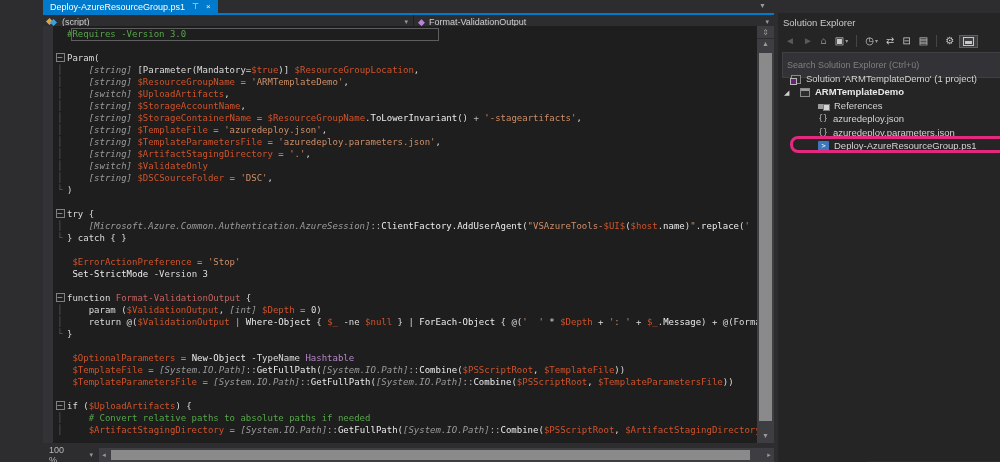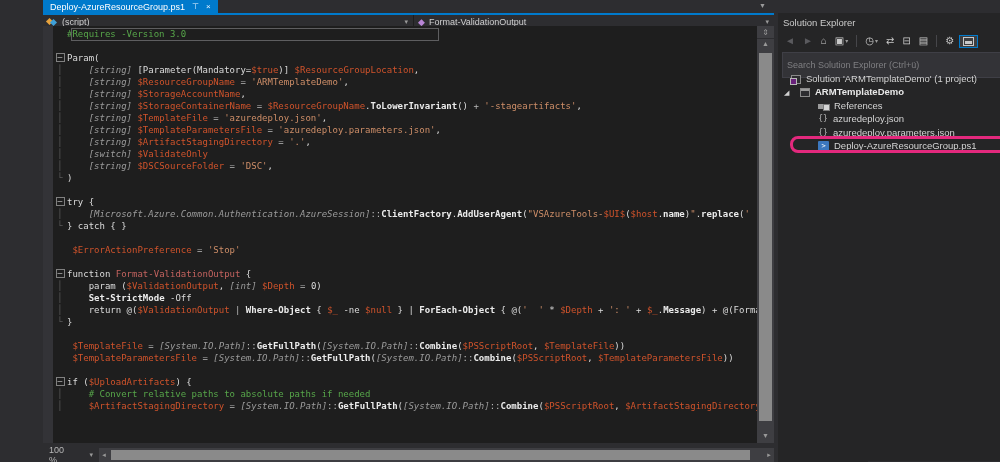--- a/index.html
+++ b/index.html
@@ -31,21 +31,21 @@
                 font-family:"DejaVu Sans Mono","Liberation Mono",monospace; font-size:9px; }
   .code-line { height:12px; line-height:12px; white-space:pre; }
   .fold { display:inline-block; width:14px; text-align:center; color:#5A5A5A; font-size:9px; }
   .foldbox { display:inline-block; width:9px; height:9px; line-height:7px; border:1px solid #808080; color:#C8C8C8; font-size:8px; text-align:center; vertical-align:1px; background:#1E1E1E; }
   .tk-p { color:#DCDCDC; }
   .tk-c { color:#57A64A; }
   .tk-v { color:#D0532B; }
   .tk-s { color:#CE8E68; }
   .tk-t { color:#9B9B9B;font-style:italic; }
   .tk-o { color:#B8B8B8; }
-  .tk-m { color:#EBEBEB; font-weight:bold; }
+  .tk-m { color:#EBEBEB; font-weight:normal; }
   .tk-fn { color:#C4635F; }
   .tk-ty { color:#B586C9; }
   .requires-box { position:absolute; left:28px; top:2px; width:368px; height:13px; border:1px solid #5E5E60; pointer-events:none; }
 
   .vscroll { position:absolute; right:0; top:0; width:17px; height:100%; background:#3E3E42; }
   .vscroll .split-btn { height:13px; border-bottom:1px solid #2D2D30; color:#9A9A9A; font-size:8px; text-align:center; line-height:13px; background:#3E3E42; }
   .vscroll .arr { color:#999999; font-size:7px; text-align:center; height:10px; line-height:10px; }
   .vscroll .thumb { position:absolute; left:2px; right:2px; top:27px; height:368px; background:#8A8A8A; }
   .vscroll .arr.down { position:absolute; bottom:2px; left:0; right:0; }
 
@@ -132,41 +132,43 @@
     </div>
 
     <div class="code-area">
       <div class="indicator-margin"></div>
       <div class="code-lines">
           <div class="code-line"><span class="fold"></span><span class="tk-c">#Requires -Version 3.0</span></div>
           <div class="code-line"><span class="fold"></span></div>
           <div class="code-line"><span class="fold"><span class="foldbox">–</span></span><span class="tk-p">Param(</span></div>
           <div class="code-line"><span class="fold">│</span><span class="tk-t">    [string] </span><span class="tk-p">[Parameter(Mandatory=</span><span class="tk-v">$true</span><span class="tk-p">)] </span><span class="tk-v">$ResourceGroupLocation</span><span class="tk-p">,</span></div>
           <div class="code-line"><span class="fold">│</span><span class="tk-t">    [string] </span><span class="tk-v">$ResourceGroupName</span><span class="tk-o"> = </span><span class="tk-s">'ARMTemplateDemo'</span><span class="tk-p">,</span></div>
+          <div class="code-line"><span class="fold">│</span><span class="tk-t">    [switch] </span><span class="tk-v">$UploadArtifacts</span><span class="tk-p">,</span></div>
           <div class="code-line"><span class="fold">│</span><span class="tk-t">    [string] </span><span class="tk-v">$StorageAccountName</span><span class="tk-p">,</span></div>
           <div class="code-line"><span class="fold">│</span><span class="tk-t">    [string] </span><span class="tk-v">$StorageContainerName</span><span class="tk-o"> = </span><span class="tk-v">$ResourceGroupName</span><span class="tk-p">.</span><span class="tk-m">ToLowerInvariant</span><span class="tk-p">() </span><span class="tk-o">+ </span><span class="tk-s">'-stageartifacts'</span><span class="tk-p">,</span></div>
           <div class="code-line"><span class="fold">│</span><span class="tk-t">    [string] </span><span class="tk-v">$TemplateFile</span><span class="tk-o"> = </span><span class="tk-s">'azuredeploy.json'</span><span class="tk-p">,</span></div>
           <div class="code-line"><span class="fold">│</span><span class="tk-t">    [string] </span><span class="tk-v">$TemplateParametersFile</span><span class="tk-o"> = </span><span class="tk-s">'azuredeploy.parameters.json'</span><span class="tk-p">,</span></div>
           <div class="code-line"><span class="fold">│</span><span class="tk-t">    [string] </span><span class="tk-v">$ArtifactStagingDirectory</span><span class="tk-o"> = </span><span class="tk-s">'.'</span><span class="tk-p">,</span></div>
           <div class="code-line"><span class="fold">│</span><span class="tk-t">    [switch] </span><span class="tk-v">$ValidateOnly</span></div>
           <div class="code-line"><span class="fold">│</span><span class="tk-t">    [string] </span><span class="tk-v">$DSCSourceFolder</span><span class="tk-o"> = </span><span class="tk-s">'DSC'</span><span class="tk-p">,</span></div>
           <div class="code-line"><span class="fold">└</span><span class="tk-p">)</span></div>
           <div class="code-line"><span class="fold"></span></div>
           <div class="code-line"><span class="fold"><span class="foldbox">–</span></span><span class="tk-p">try {</span></div>
           <div class="code-line"><span class="fold">│</span><span class="tk-t">    [Microsoft.Azure.Common.Authentication.AzureSession]</span><span class="tk-o">::</span><span class="tk-m">ClientFactory</span><span class="tk-p">.</span><span class="tk-m">AddUserAgent</span><span class="tk-p">(</span><span class="tk-s">"VSAzureTools-</span><span class="tk-v">$UI$</span><span class="tk-p">(</span><span class="tk-v">$host</span><span class="tk-p">.</span><span class="tk-m">name</span><span class="tk-p">)</span><span class="tk-s">"</span><span class="tk-p">.</span><span class="tk-m">replace</span><span class="tk-p">(</span><span class="tk-s">' '</span></div>
           <div class="code-line"><span class="fold">└</span><span class="tk-p">} catch { }</span></div>
           <div class="code-line"><span class="fold"></span></div>
           <div class="code-line"><span class="fold"></span><span class="tk-v"> $ErrorActionPreference</span><span class="tk-o"> = </span><span class="tk-s">'Stop'</span></div>
+          <div class="code-line"><span class="fold"></span><span class="tk-p"> </span><span class="tk-m">Set-StrictMode</span><span class="tk-p"> -Version 3</span></div>
           <div class="code-line"><span class="fold"></span></div>
           <div class="code-line"><span class="fold"><span class="foldbox">–</span></span><span class="tk-p">function </span><span class="tk-fn">Format-ValidationOutput</span><span class="tk-p"> {</span></div>
           <div class="code-line"><span class="fold">│</span><span class="tk-p">    param (</span><span class="tk-v">$ValidationOutput</span><span class="tk-p">, </span><span class="tk-t">[int] </span><span class="tk-v">$Depth</span><span class="tk-o"> = </span><span class="tk-p">0)</span></div>
-          <div class="code-line"><span class="fold">│</span><span class="tk-p">    </span><span class="tk-m">Set-StrictMode</span><span class="tk-p"> -Off</span></div>
           <div class="code-line"><span class="fold">│</span><span class="tk-p">    return @(</span><span class="tk-v">$ValidationOutput</span><span class="tk-o"> | </span><span class="tk-m">Where-Object</span><span class="tk-p"> { </span><span class="tk-v">$_</span><span class="tk-p"> -ne </span><span class="tk-v">$null</span><span class="tk-p"> } | </span><span class="tk-m">ForEach-Object</span><span class="tk-p"> { @(</span><span class="tk-s">'  '</span><span class="tk-p"> * </span><span class="tk-v">$Depth</span><span class="tk-p"> + </span><span class="tk-s">': '</span><span class="tk-p"> + </span><span class="tk-v">$_</span><span class="tk-p">.</span><span class="tk-m">Message</span><span class="tk-p">) + @(Format-ValidationOutput @(</span></div>
           <div class="code-line"><span class="fold">└</span><span class="tk-p">}</span></div>
           <div class="code-line"><span class="fold"></span></div>
+          <div class="code-line"><span class="fold"></span><span class="tk-v"> $OptionalParameters</span><span class="tk-o"> = </span><span class="tk-m">New-Object</span><span class="tk-p"> -TypeName </span><span class="tk-ty">Hashtable</span></div>
           <div class="code-line"><span class="fold"></span><span class="tk-v"> $TemplateFile</span><span class="tk-o"> = </span><span class="tk-t">[System.IO.Path]</span><span class="tk-o">::</span><span class="tk-m">GetFullPath</span><span class="tk-p">(</span><span class="tk-t">[System.IO.Path]</span><span class="tk-o">::</span><span class="tk-m">Combine</span><span class="tk-p">(</span><span class="tk-v">$PSScriptRoot</span><span class="tk-p">, </span><span class="tk-v">$TemplateFile</span><span class="tk-p">))</span></div>
           <div class="code-line"><span class="fold"></span><span class="tk-v"> $TemplateParametersFile</span><span class="tk-o"> = </span><span class="tk-t">[System.IO.Path]</span><span class="tk-o">::</span><span class="tk-m">GetFullPath</span><span class="tk-p">(</span><span class="tk-t">[System.IO.Path]</span><span class="tk-o">::</span><span class="tk-m">Combine</span><span class="tk-p">(</span><span class="tk-v">$PSScriptRoot</span><span class="tk-p">, </span><span class="tk-v">$TemplateParametersFile</span><span class="tk-p">))</span></div>
           <div class="code-line"><span class="fold"></span></div>
           <div class="code-line"><span class="fold"><span class="foldbox">–</span></span><span class="tk-p">if (</span><span class="tk-v">$UploadArtifacts</span><span class="tk-p">) {</span></div>
           <div class="code-line"><span class="fold">│</span><span class="tk-c">    # Convert relative paths to absolute paths if needed</span></div>
           <div class="code-line"><span class="fold">│</span><span class="tk-v">    $ArtifactStagingDirectory</span><span class="tk-o"> = </span><span class="tk-t">[System.IO.Path]</span><span class="tk-o">::</span><span class="tk-m">GetFullPath</span><span class="tk-p">(</span><span class="tk-t">[System.IO.Path]</span><span class="tk-o">::</span><span class="tk-m">Combine</span><span class="tk-p">(</span><span class="tk-v">$PSScriptRoot</span><span class="tk-p">, </span><span class="tk-v">$ArtifactStagingDirectory</span></div>
         </div>
       <div class="requires-box"></div>
       <div class="vscroll">
         <div class="split-btn">⇕</div>

